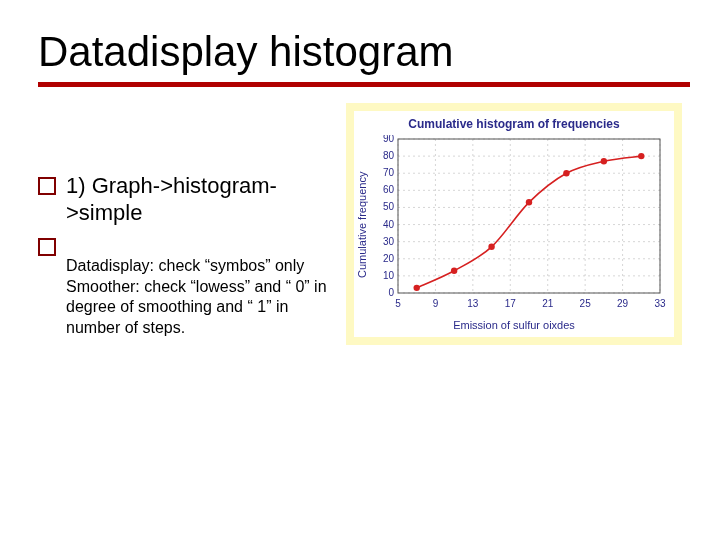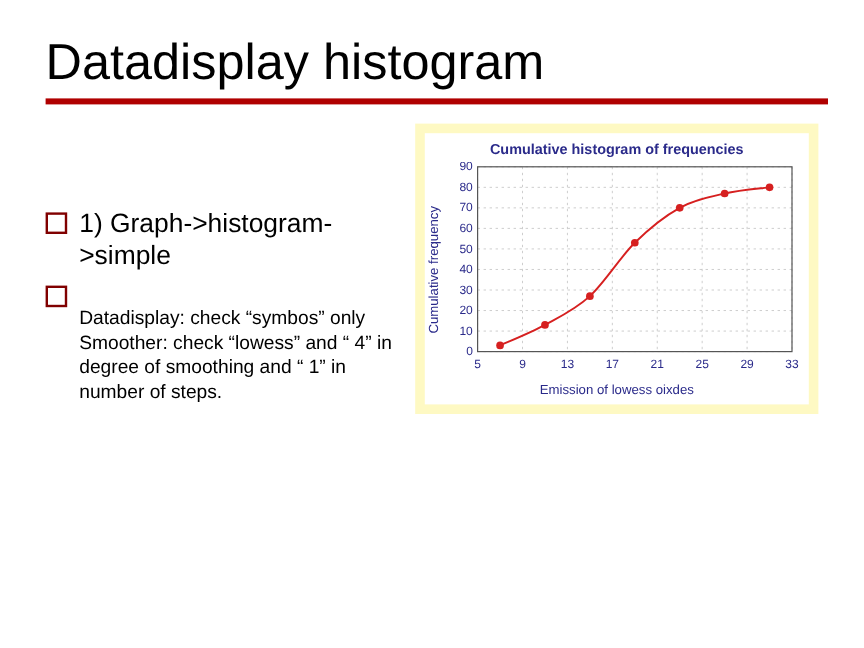--- a/index.html
+++ b/index.html
@@ -40,21 +40,21 @@
           <div class="bul-row">
             <span class="sq"></span>
             <span class="bul-text">1) Graph-&gt;histogram-&gt;simple</span>
           </div>
         </li>
         <li>
           <div class="bul-row">
             <span class="sq"></span>
           </div>
           <div class="sub">Datadisplay: check “symbos” only</div>
-          <div class="sub">Smoother: check “lowess” and “ 4” in degree of smoothing and “ 1” in number of steps.</div>
+          <div class="sub">Smoother: check “lowess” and “ 0” in degree of smoothing and “ 1” in number of steps.</div>
         </li>
       </ul>
     </div>
 
     <div class="chart-wrap">
       <div class="plot-outer">
         <div class="chart-title">Cumulative histogram of frequencies</div>
         <div class="plot-row">
           <div class="ylab">Cumulative frequency</div>
           <svg id="chart-svg" width="296" height="180">
@@ -98,17 +98,17 @@
               <path d="M46.71428571428571,152.86666666666667 C52.95238095238095,150.01481481481483 71.66666666666666,142.6 84.14285714285714,135.75555555555556 C96.61904761904762,128.91111111111113 109.09523809523809,123.20740740740742 121.57142857142857,111.80000000000001 C134.04761904761904,100.3925925925926 146.52380952380952,79.57407407407408 159,67.3111111111111 C171.47619047619048,55.04814814814814 183.95238095238096,45.066666666666656 196.42857142857144,38.222222222222214 C208.90476190476193,31.37777777777777 221.38095238095238,29.09629629629629 233.85714285714286,26.24444444444444 C246.33333333333334,23.39259259259259 265.0476190476191,21.96666666666667 271.28571428571433,21.111111111111114" class="curve"></path>
               <circle cx="46.71428571428571" cy="152.86666666666667" r="3.2" class="pt"></circle>
               <circle cx="84.14285714285714" cy="135.75555555555556" r="3.2" class="pt"></circle>
               <circle cx="121.57142857142857" cy="111.80000000000001" r="3.2" class="pt"></circle>
               <circle cx="159" cy="67.3111111111111" r="3.2" class="pt"></circle>
               <circle cx="196.42857142857144" cy="38.222222222222214" r="3.2" class="pt"></circle>
               <circle cx="233.85714285714286" cy="26.24444444444444" r="3.2" class="pt"></circle>
               <circle cx="271.28571428571433" cy="21.111111111111114" r="3.2" class="pt"></circle>
             </svg>
         </div>
-        <div class="xlab">Emission of lowess oixdes</div>
+        <div class="xlab">Emission of sulfur oixdes</div>
       </div>
     </div>
   </div>
 </div>
 
 </body></html>

